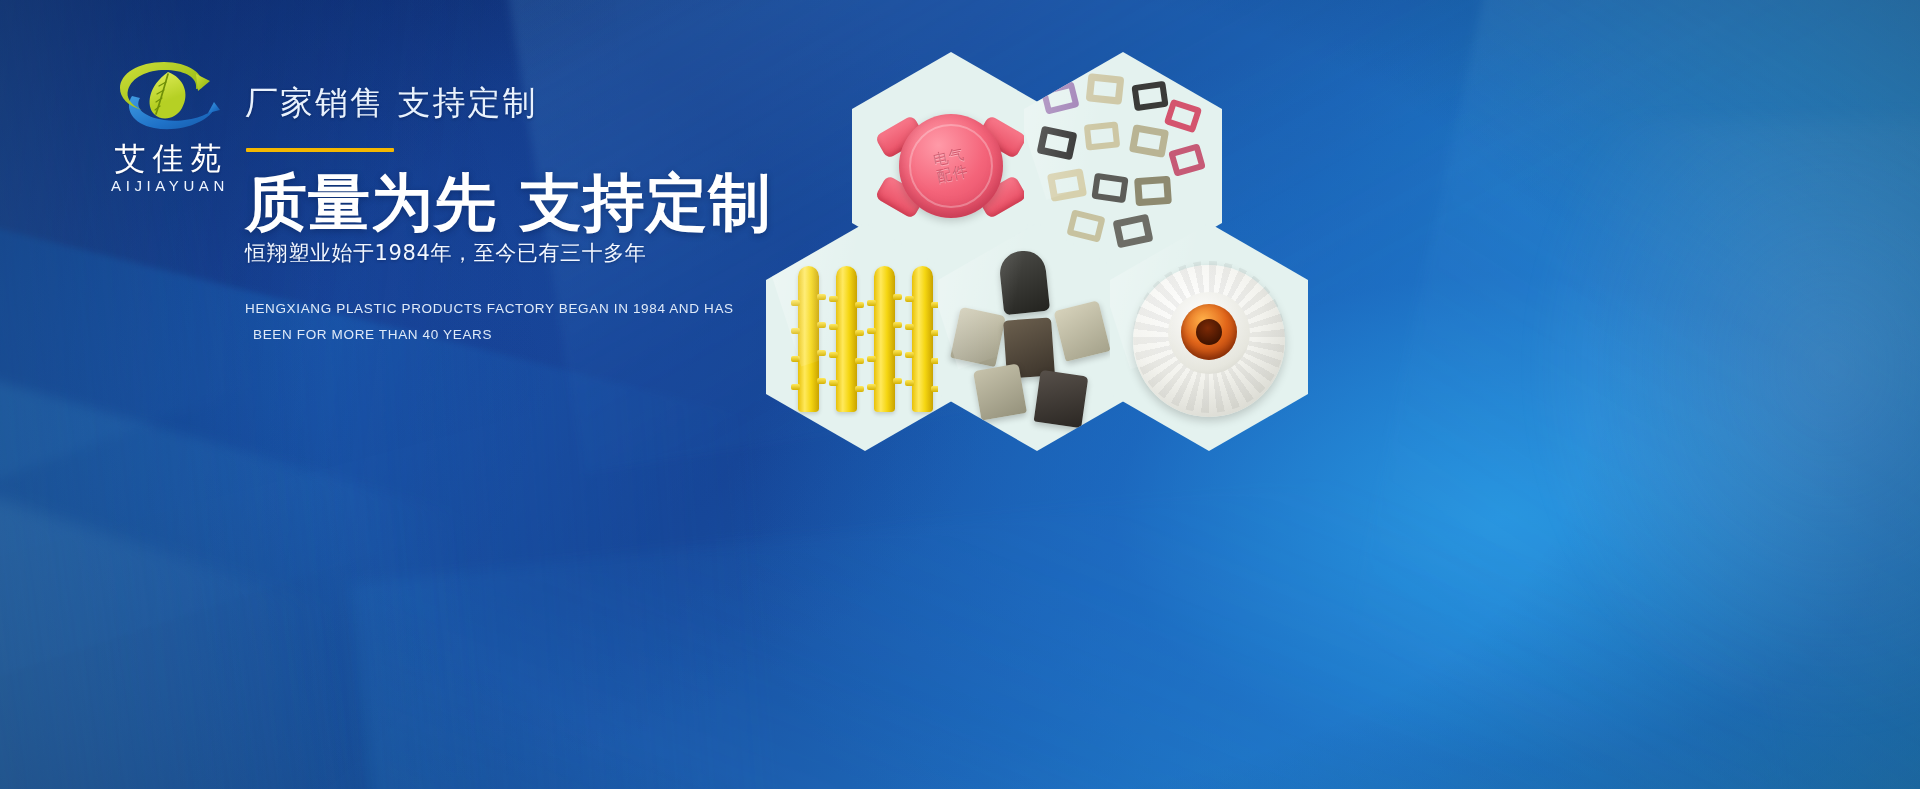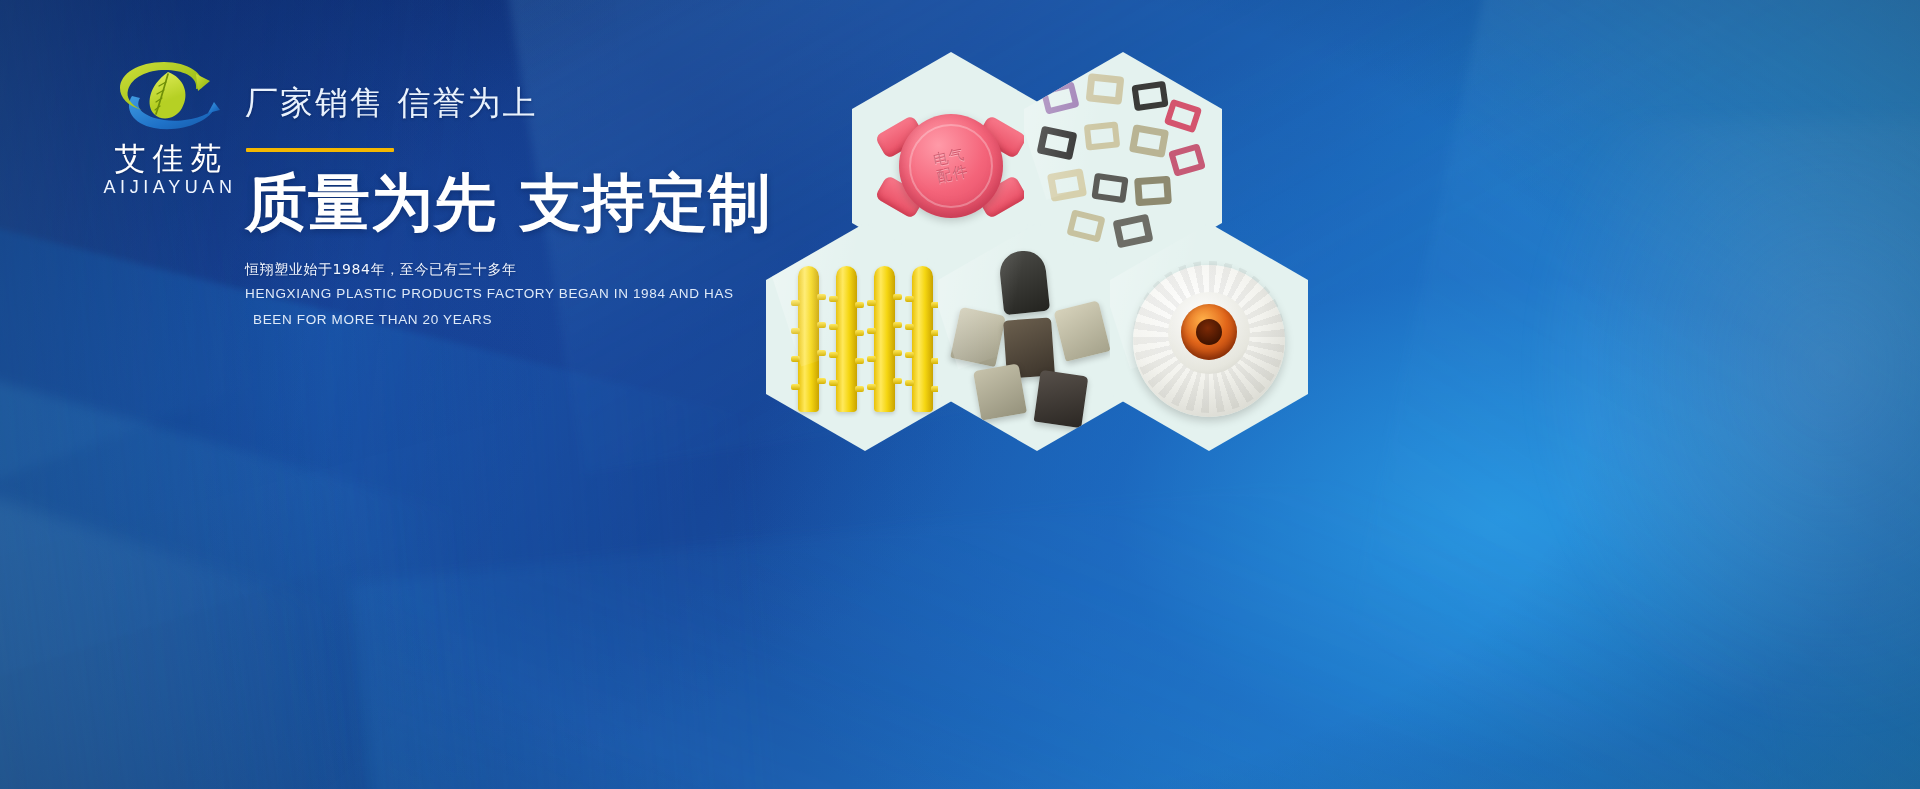--- a/index.html
+++ b/index.html
@@ -106,21 +106,21 @@
   }
   #logo-mark svg{ display:block; width:124px; height:86px; }
 
   #logo-cn{
     font-size:31px; letter-spacing:7px; color:#ffffff;
     line-height:1.06; font-weight:400; text-indent:7px;
     font-family:"DejaVu Sans","Liberation Sans",sans-serif;
     text-shadow:0 1px 2px rgba(0,20,60,.35);
   }
   #logo-en{
-    font-size:18px; letter-spacing:4.6px; color:#f0f6ff;
+    font-size:15px; letter-spacing:4.6px; color:#f0f6ff;
     margin-top:2px; font-weight:400; text-indent:4px;
     font-family:"Liberation Sans",sans-serif;
   }
 
   
   #copy{
     position:absolute; left:245px; top:86px; width:660px;
   }
   #tagline{
     font-size:33px; color:#e9f2fd; letter-spacing:2px; line-height:1;
@@ -133,27 +133,27 @@
     border-radius:1px;
   }
   #headline{
     margin-top:18px;
     font-size:62px; line-height:1.05; color:#ffffff; font-weight:700;
     letter-spacing:1px;
     font-family:"DejaVu Sans","Liberation Sans",sans-serif;
     text-shadow:0 2px 6px rgba(0,20,60,.35);
   }
   #subtitle{
-    margin-top:26px;
-    font-size:14px; color:#f2f7ff; letter-spacing:.6px; font-weight:400;
+    margin-top:4px;
+    font-size:21px; color:#f2f7ff; letter-spacing:.6px; font-weight:400;
     font-family:"DejaVu Sans","Liberation Sans",sans-serif;
     text-shadow:0 1px 3px rgba(0,18,55,.35);
   }
   .sub-en{
-    margin-top:2px;
+    margin-top:29px;
     font-size:13.5px; color:#dfeaf8; letter-spacing:.65px;
     line-height:1.95; font-weight:400;
     font-family:"Liberation Sans",sans-serif;
   }
   .sub-en.l2{ margin-top:0; padding-left:8px; }
 
   
   #hex-cluster{
     position:absolute; left:800px; top:42px; width:520px; height:345px;
   }
@@ -312,30 +312,30 @@
         <path d="M62 22 C58 36 54 50 50 62" stroke="#6f8f08" stroke-width="1.7" fill="none" stroke-linecap="round"></path>
         <path d="M60 30 l-7 4 M58 38 l-7 4 M56 46 l-6 4 M54 54 l-5 4" stroke="#6f8f08" stroke-width="1.2" fill="none" stroke-linecap="round"></path>
       </svg>
     </div>
 
     <div id="logo-cn">艾佳苑</div>
     <div id="logo-en">AIJIAYUAN</div>
   </div>
 
   <div id="copy">
-    <div id="tagline">厂家销售  信誉为上</div>
+    <div id="tagline">厂家销售  支持定制</div>
 
     <div id="rule"></div>
 
     <h1 id="headline">质量为先 支持定制</h1>
 
     <div id="subtitle">恒翔塑业始于1984年，至今已有三十多年</div>
 
     <div class="sub-en">HENGXIANG PLASTIC PRODUCTS FACTORY BEGAN IN 1984 AND HAS</div>
-    <div class="sub-en l2">BEEN FOR MORE THAN 20 YEARS</div>
+    <div class="sub-en l2">BEEN FOR MORE THAN 40 YEARS</div>
   </div>
 
   <div id="hex-cluster">
 
     <div class="hex" id="hex-1">
       <div class="hex-inner">
         <div class="pf-wrap">
           <div class="red-cross">
             <div class="rc-arm rc-a1"></div>
             <div class="rc-arm rc-a2"></div>

